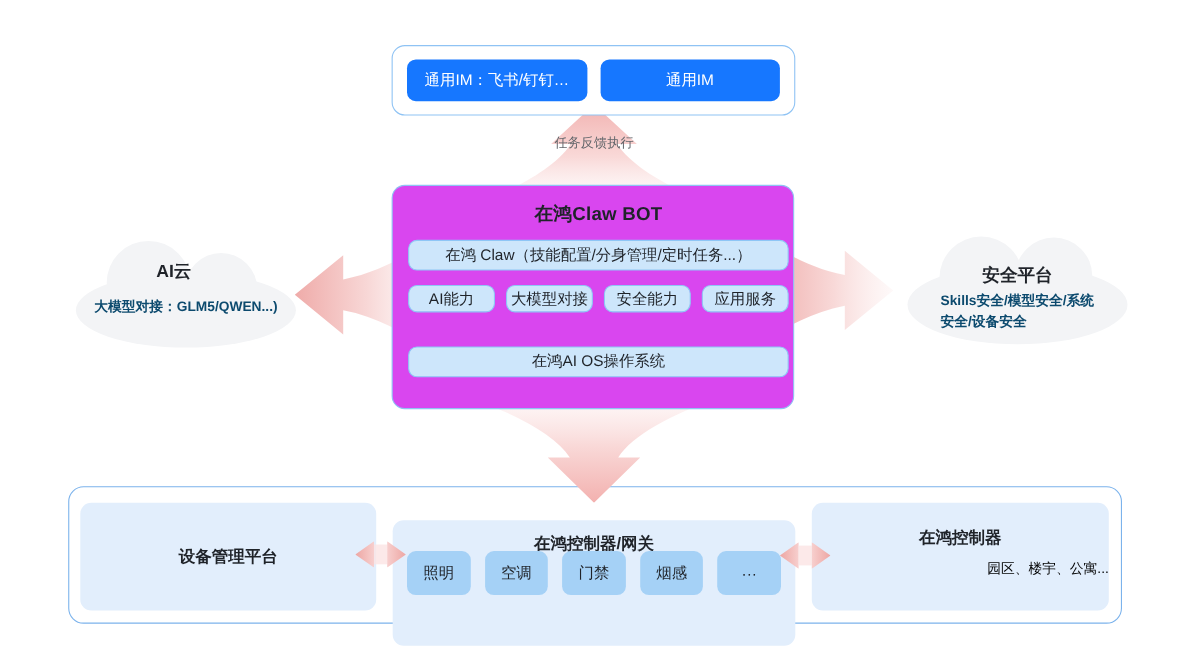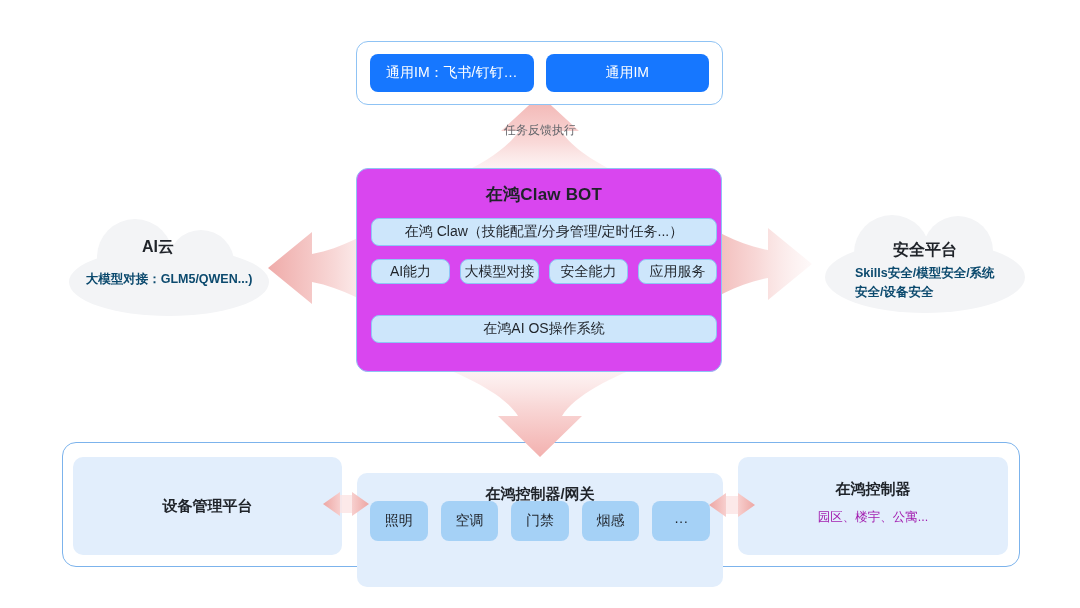--- a/index.html
+++ b/index.html
@@ -34,21 +34,21 @@
   
   .cloud-svg{z-index:1;}
   .cloud-title{z-index:2;font-size:16px;font-weight:bold;text-align:center;}
   .cloud-sub{z-index:2;font-size:12.5px;color:#0c4a6e;line-height:19px;font-weight:bold;}
 
   
   .bottom-box{left:62px;top:442px;width:958px;height:125px;background:#fff;
     border:1.5px solid #7cb3ec;border-radius:14px;z-index:3;box-sizing:border-box;}
   .panel{background:#e2eefc;border-radius:10px;z-index:3;box-sizing:border-box;}
   .panel-title{font-size:15px;font-weight:bold;text-align:center;}
-  .panel-sub{font-size:12.5px;color:#a21caf;text-align:center;}
+  .panel-sub{font-size:12.5px;color:#000000;text-align:right;}
   .dev-chips{left:370px;top:501px;width:340px;height:40px;display:flex;gap:13px;z-index:3;}
   .chip{flex:1;background:#a5d1f6;border-radius:8px;display:flex;align-items:center;
     justify-content:center;font-size:14px;color:#1f2329;}
 
   .arrow-svg{z-index:2;}
   .down-arrow-svg{z-index:4;}
   .diamond-svg{z-index:4;}
 </style>
 </head>
 <body>

